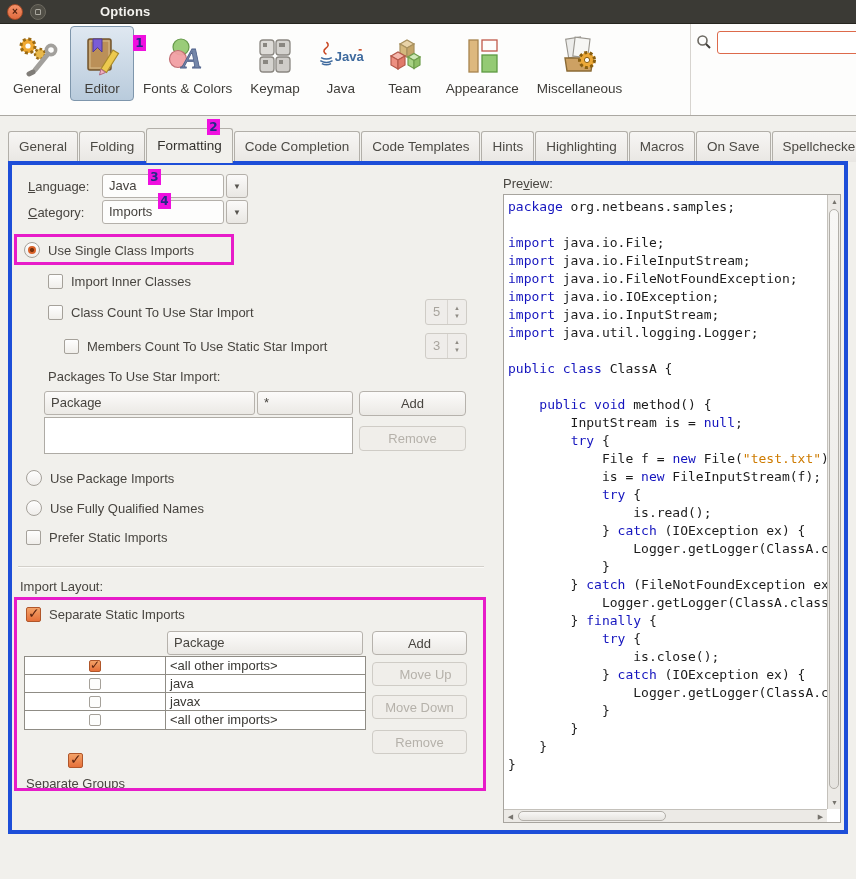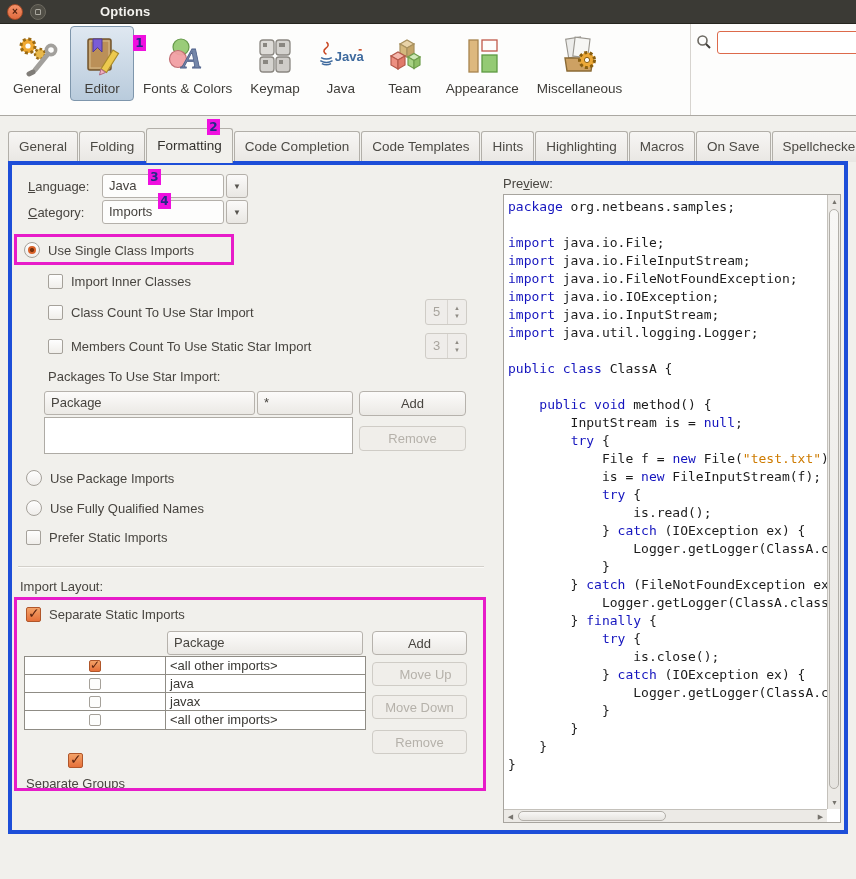--- a/index.html
+++ b/index.html
@@ -297,21 +297,21 @@
     <span class="lbl">Class Count To Use Star Import</span>
   </div>
   <span class="spin" style="left:413px; top:134px;">
     <span class="spin-val">5</span>
     <span class="spin-btns">
         <span>▲</span>
         <span>▼</span>
       </span>
   </span>
 
-  <div class="row" style="left:36px; top:171px; height:20px;">
+  <div class="row" style="left:52px; top:171px; height:20px;">
     <span class="cb"></span>
     <span class="lbl">Members Count To Use Static Star Import</span>
   </div>
   <span class="spin" style="left:413px; top:168px;">
     <span class="spin-val">3</span>
     <span class="spin-btns">
         <span>▲</span>
         <span>▼</span>
       </span>
   </span>

